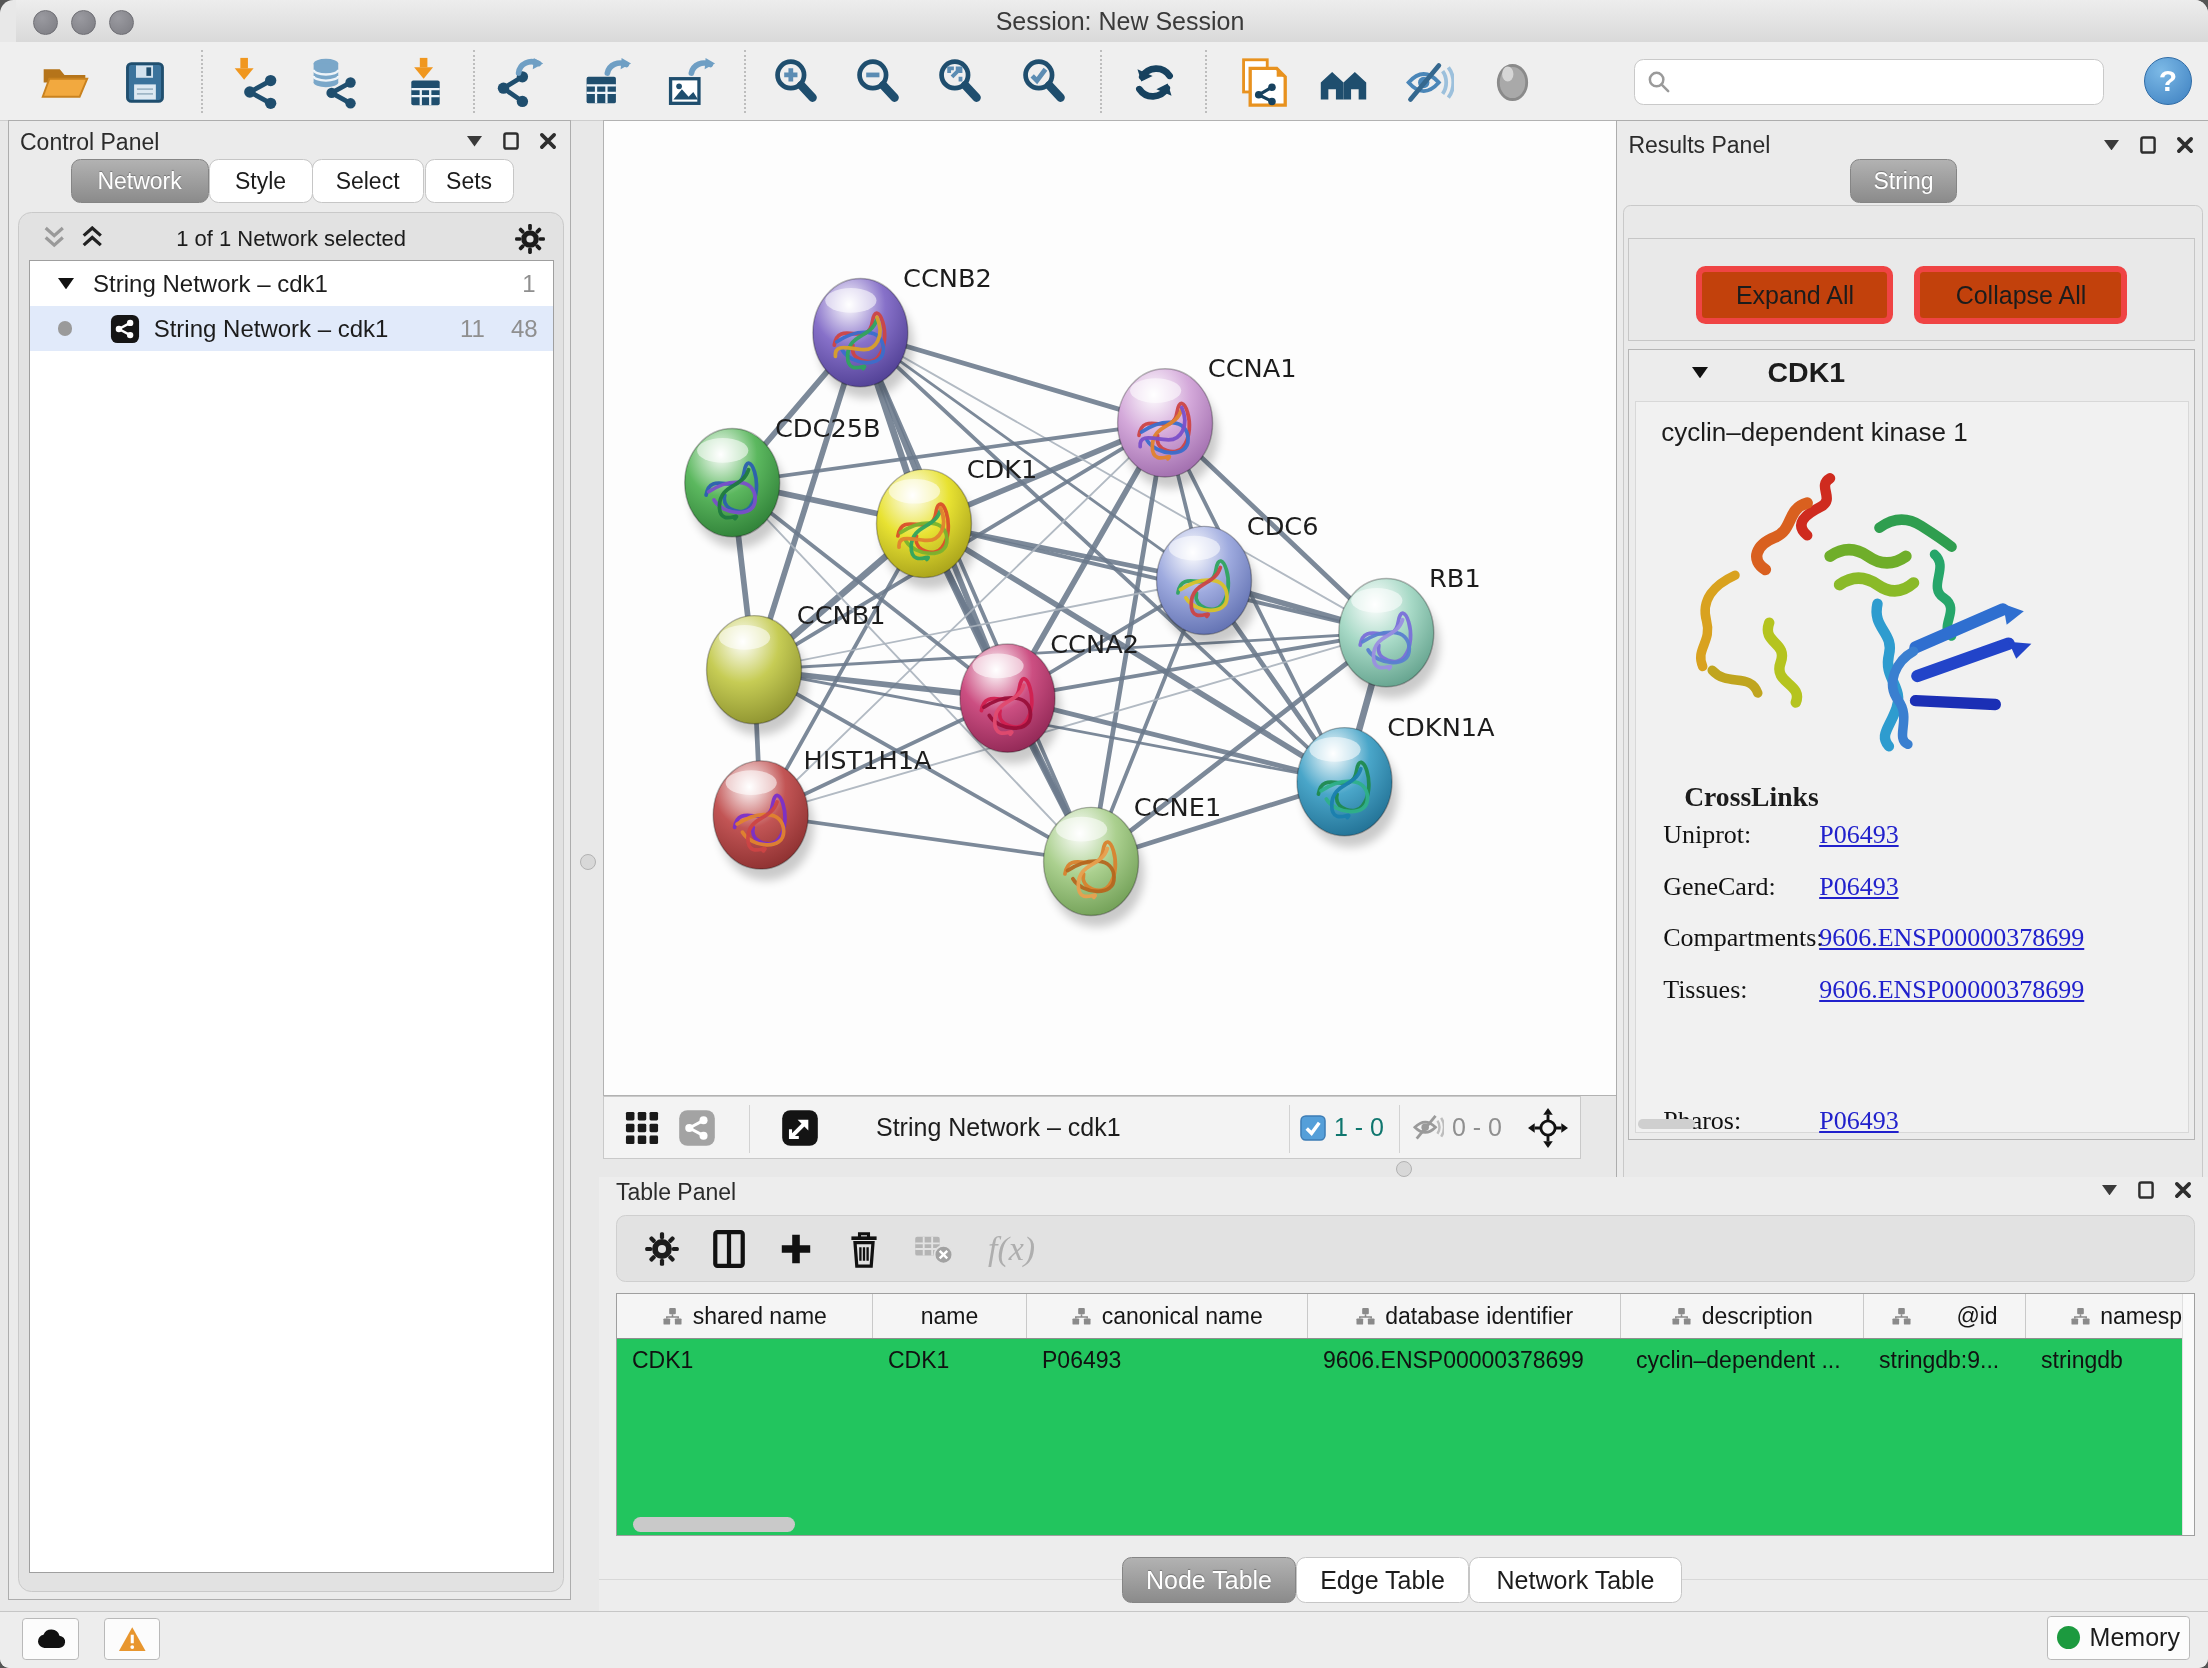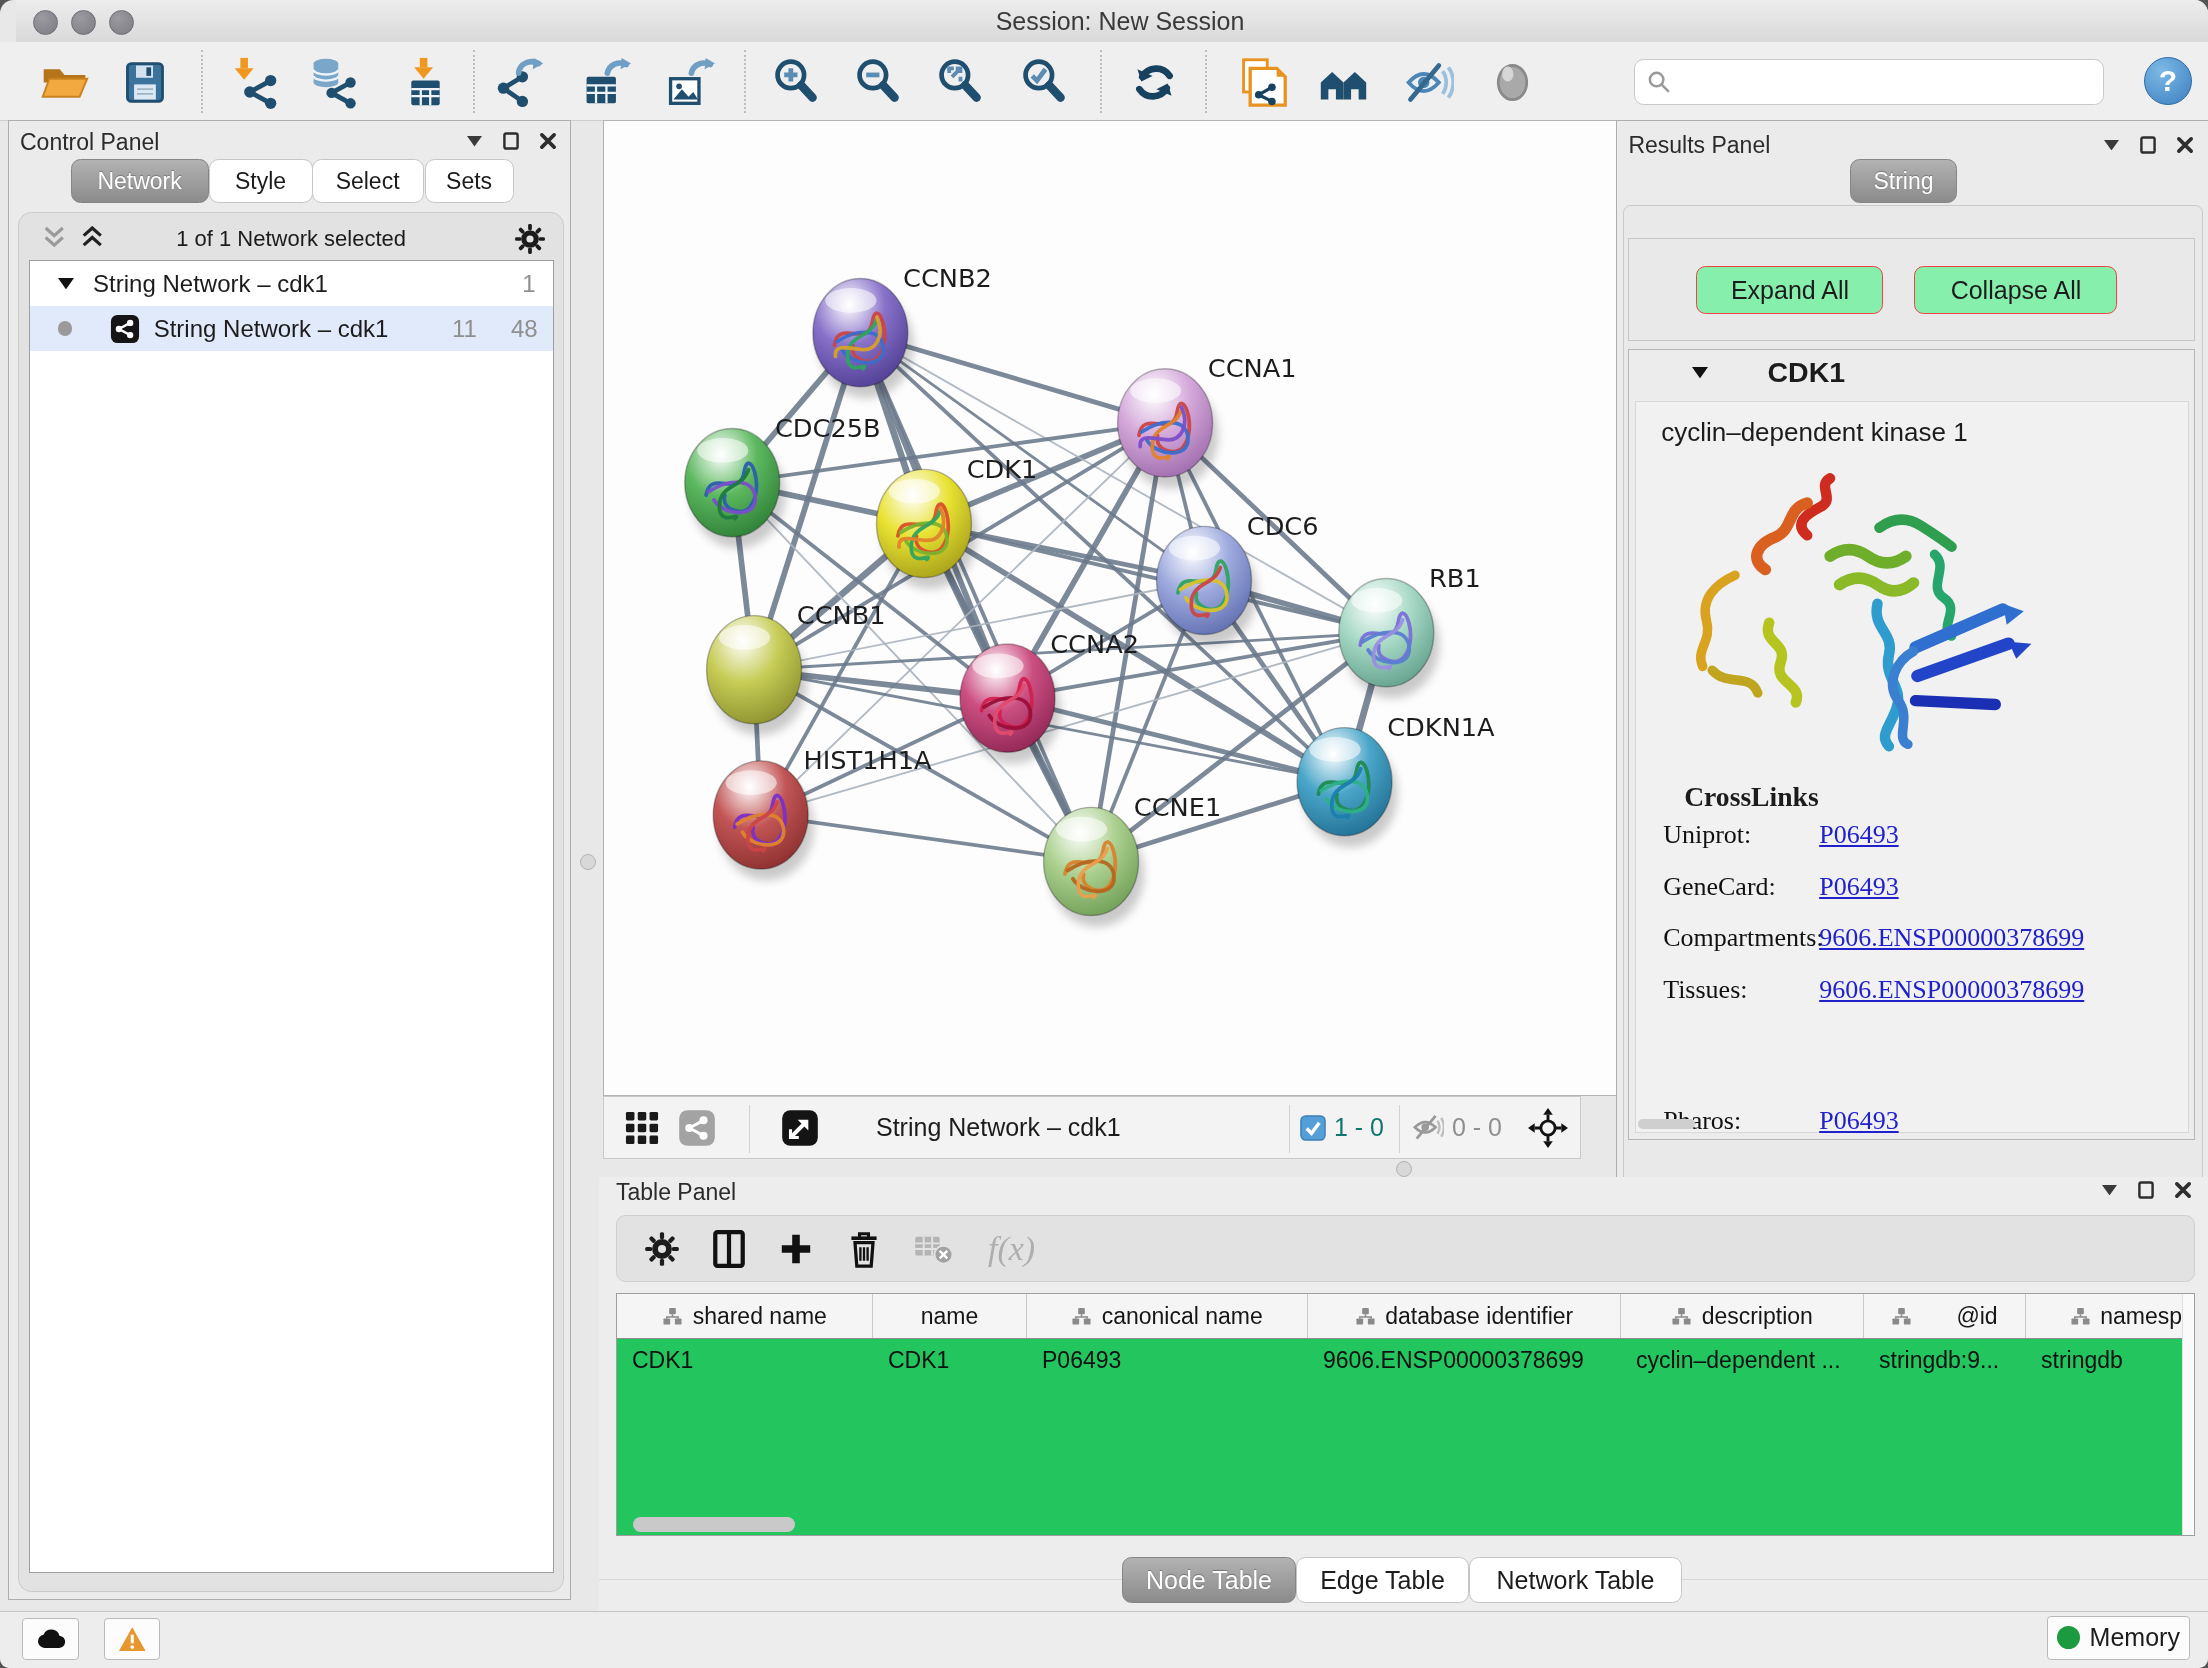--- a/index.html
+++ b/index.html
@@ -41,21 +41,21 @@
   
   #canvas{left:603px;top:120px;width:1118px;height:976px;background:#fdfdfd;border:1px solid #b2b2b2;box-sizing:border-box;}
   #navbar{left:603px;top:1096px;width:978px;height:63px;background:#f3f3f3;border:1px solid #c9c9c9;box-sizing:border-box;}
   .nav-sep{position:absolute;top:7.6px;height:48px;width:0;border-left:1px solid #d2d2d2;}
   .splitter-dot{position:absolute;width:14.3px;height:14.3px;border-radius:50%;background:#d8d8d8;border:1px solid #b2b2b2;}
   
   #results-panel{left:1616px;top:120px;width:593px;height:1480px;background:#ebebeb;border:1px solid #adadad;box-sizing:border-box;}
   #rp-outer{position:absolute;left:5.7px;top:84px;width:578px;height:1387px;background:#e9e9e9;
             border:1px solid #c9c9c9;border-radius:7.6px;}
   #rp-buttons-box{position:absolute;left:4.8px;top:32px;width:565px;height:101px;border:1px solid #c6c6c6;background:#e9e9e9;}
-  .rp-btn{position:absolute;top:27px;height:46px;background:#86efac;border:1px solid #ef4444;border-radius:9.5px;
+  .rp-btn{position:absolute;top:27px;height:46px;background:#c2410c;border:6px solid #ef4444;border-radius:9.5px;
           display:flex;align-items:center;justify-content:center;font-size:25px;}
   #cdk1-box{position:absolute;left:4.8px;top:143px;width:565px;height:789px;border:1px solid #b5b5b5;background:#ececec;}
   #cdk1-content{position:absolute;left:5.7px;top:51px;width:552px;height:730px;background:#f1f1f1;border:1px solid #d8d8d8;}
   .xl-row{position:absolute;left:27px;font-family:"Liberation Serif","DejaVu Serif",serif;font-size:26px;color:#111;}
   .xl-label{display:inline-block;width:156px;}
   .xl-link{color:#2121cc;text-decoration:underline;}
   
   #table-panel{left:599px;top:1177px;width:1609px;height:434px;background:#ededed;}
   #tp-toolbar{position:absolute;left:17px;top:38px;width:1579px;height:67px;background:#e2e2e2;
               border:1px solid #cfcfcf;border-radius:9.5px;display:flex;align-items:center;gap:32px;padding-left:27px;box-sizing:border-box;}
@@ -329,21 +329,21 @@
               <rect x="1" y="1" width="30" height="30" rx="7" fill="#151515"></rect>
               <g fill="#fff">
                 <circle cx="21.5" cy="9.5" r="3.4"></circle>
                 <circle cx="9.5" cy="16" r="3.4"></circle>
                 <circle cx="21.5" cy="22.5" r="3.4"></circle>
                 <path d="M9.5 16l12-6.5M9.5 16l12 6.5" stroke="#fff" stroke-width="2.6"></path>
               </g>
             </svg>
           <span style="margin-left:13.3px">String Network – cdk1</span>
           <span class="count" style="margin-left:auto">11</span>
-          <span class="count" style="margin-left:34px;margin-right:15px">48</span>
+          <span class="count" style="margin-left:26px;margin-right:15px">48</span>
         </div>
       </div>
     </div>
   </div>
 
   <div class="splitter-dot" style="left:580px;top:854px"></div>
   <div class="splitter-dot" style="left:1590px;top:626px"></div>
   <div class="splitter-dot" style="left:1396px;top:1161px"></div>
 
   <div class="abs" id="canvas">

